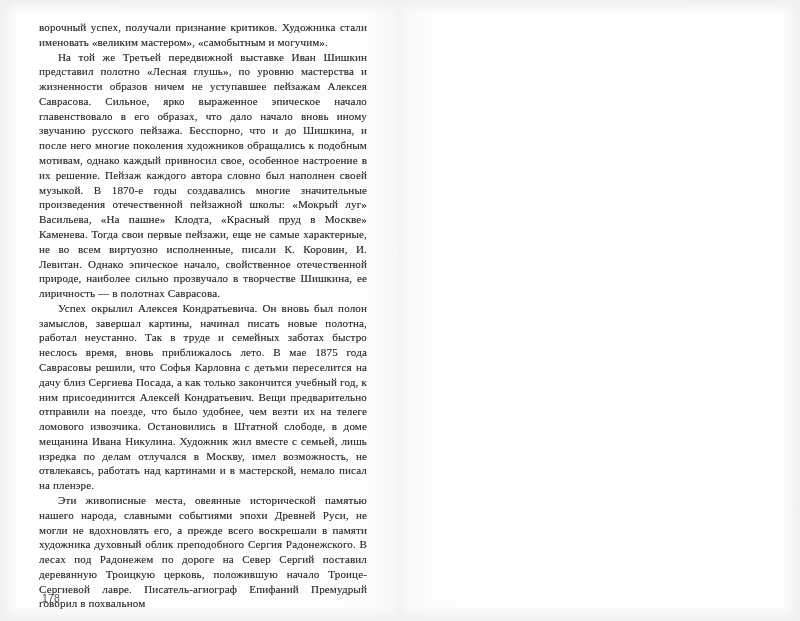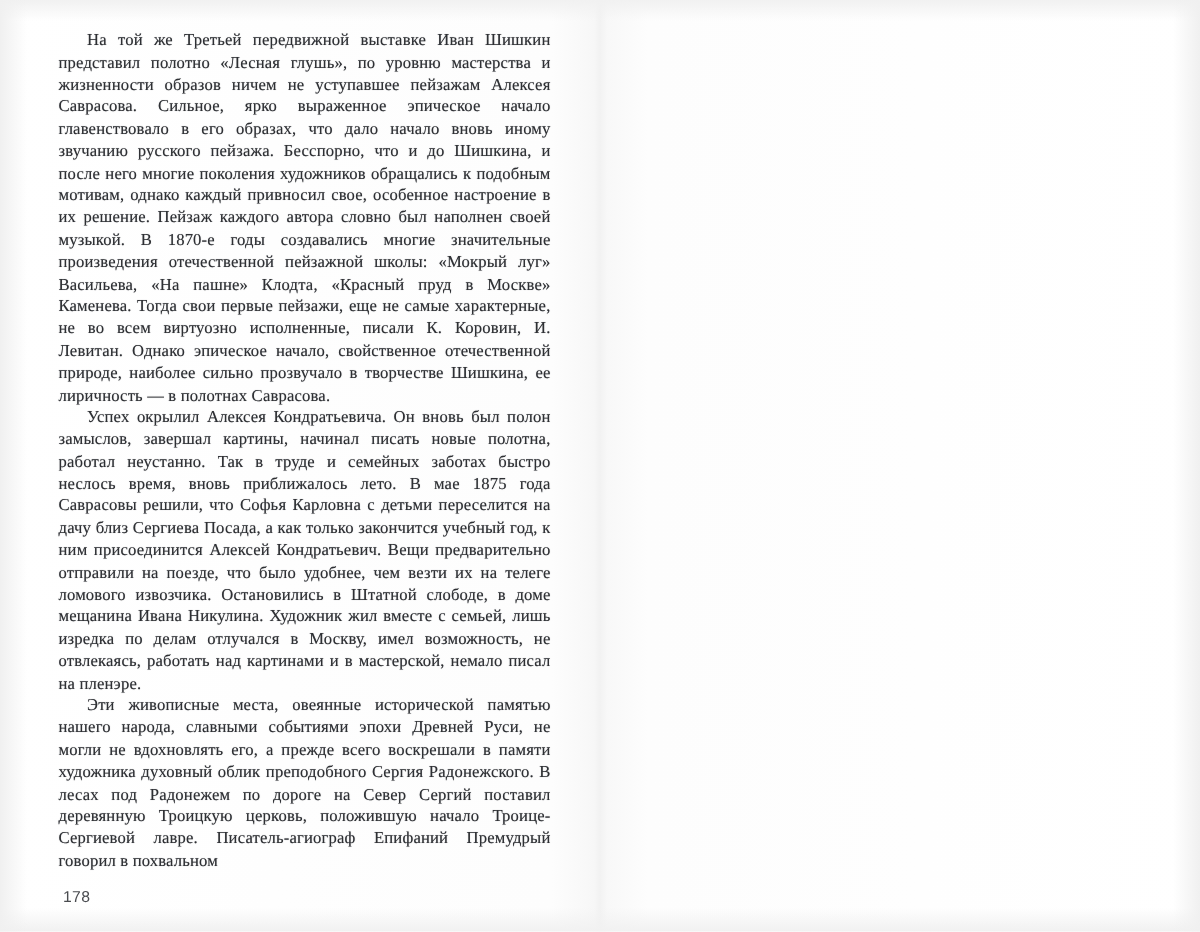--- a/index.html
+++ b/index.html
@@ -79,20 +79,21 @@
 <div id="spread">
 
   <div id="vignette-top"></div>
   <div id="vignette-bottom"></div>
   <div id="vignette-left"></div>
   <div id="vignette-right"></div>
 
   <div class="page" id="page-left">
 
     <div class="textblock" id="left-text">
+      <p class="noindent">ворочный успех, получали признание критиков. Художника стали именовать «великим мастером», «самобытным и могучим».</p>
       <p>На той же Третьей передвижной выставке Иван Шишкин представил полотно «Лесная глушь», по уровню мастерства и жизненности образов ничем не уступавшее пейзажам Алексея Саврасова. Сильное, ярко выраженное эпическое начало главенствовало в его образах, что дало начало вновь иному звучанию русского пейзажа. Бесспорно, что и до Шишкина, и после него многие поколения художников обращались к подобным мотивам, однако каждый привносил свое, особенное настроение в их решение. Пейзаж каждого автора словно был наполнен своей музыкой. В 1870-е годы создавались многие значительные произведения отечественной пейзажной школы: «Мокрый луг» Васильева, «На пашне» Клодта, «Красный пруд в Москве» Каменева. Тогда свои первые пейзажи, еще не самые характерные, не во всем виртуозно исполненные, писали К. Коровин, И. Левитан. Однако эпическое начало, свойственное отечественной природе, наиболее сильно прозвучало в творчестве Шишкина, ее лиричность — в полотнах Саврасова.</p>
       <p>Успех окрылил Алексея Кондратьевича. Он вновь был полон замыслов, завершал картины, начинал писать новые полотна, работал неустанно. Так в труде и семейных заботах быстро неслось время, вновь приближалось лето. В мае 1875 года Саврасовы решили, что Софья Карловна с детьми переселится на дачу близ Сергиева Посада, а как только закончится учебный год, к ним присоединится Алексей Кондратьевич. Вещи предварительно отправили на поезде, что было удобнее, чем везти их на телеге ломового извозчика. Остановились в Штатной слободе, в доме мещанина Ивана Никулина. Художник жил вместе с семьей, лишь изредка по делам отлучался в Москву, имел возможность, не отвлекаясь, работать над картинами и в мастерской, немало писал на пленэре.</p>
       <p>Эти живописные места, овеянные исторической памятью нашего народа, славными событиями эпохи Древней Руси, не могли не вдохновлять его, а прежде всего воскрешали в памяти художника духовный облик преподобного Сергия Радонежского. В лесах под Радонежем по дороге на Север Сергий поставил деревянную Троицкую церковь, положившую начало Троице-Сергиевой лавре. Писатель-агиограф Епифаний Премудрый говорил в похвальном</p>
     </div>
 
     <div class="folio" id="folio-left">178</div>
   </div>
 
   <div class="page" id="page-right">
 

